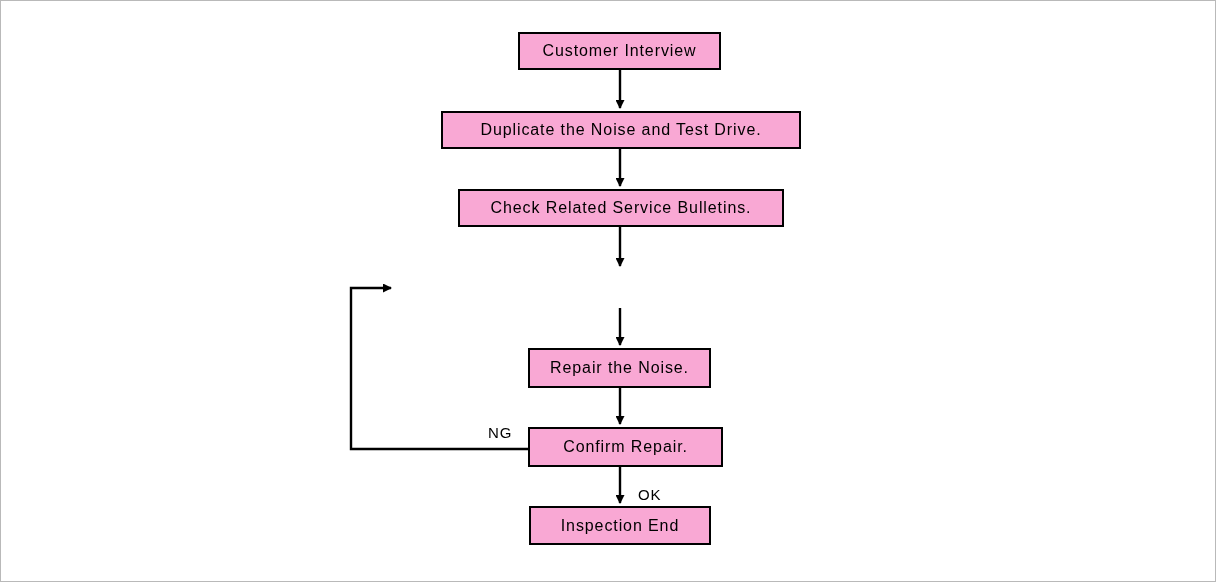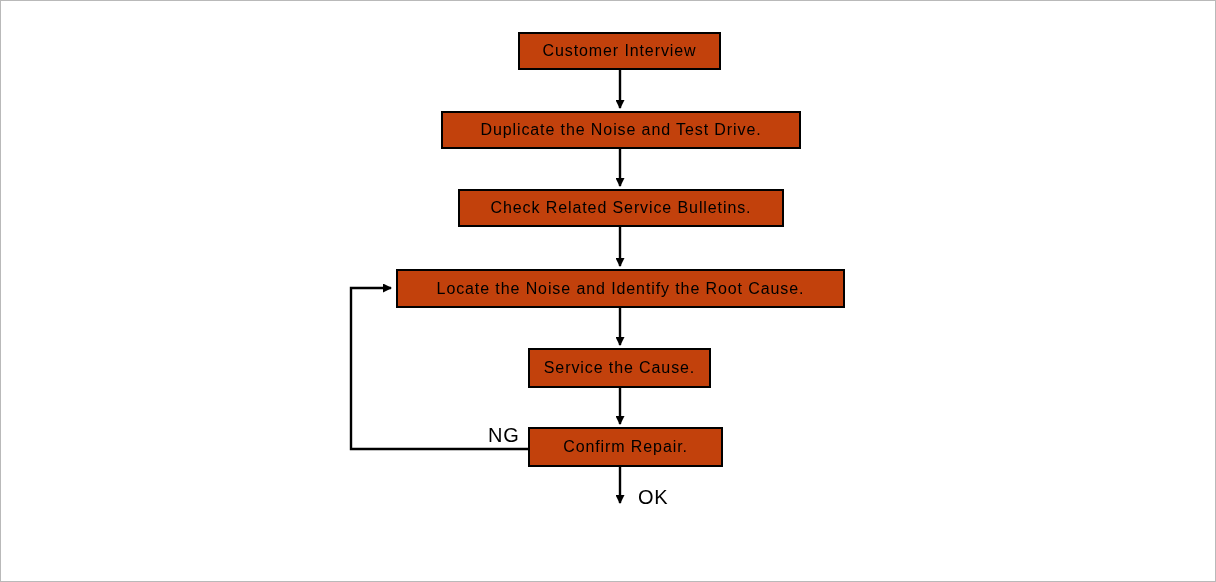--- a/index.html
+++ b/index.html
@@ -24,37 +24,37 @@
     position: absolute;
     left: 0;
     top: 0;
     width: 1216px;
     height: 582px;
     display: block;
   }
   .node-box {
     position: absolute;
     box-sizing: border-box;
-    background: #c2410c;
+    background: #f9a8d4;
     border: 2px solid #000000;
     display: flex;
     align-items: center;
     justify-content: center;
     color: #000000;
     font-family: "Liberation Sans", sans-serif;
     font-size: 16px;
     letter-spacing: 0.9px;
     white-space: nowrap;
     line-height: 1;
   }
   .edge-label {
     position: absolute;
     color: #000000;
     font-family: "Liberation Sans", sans-serif;
-    font-size: 20px;
+    font-size: 15px;
     letter-spacing: 0.8px;
     white-space: nowrap;
     line-height: 1;
     text-align: right;
   }
 </style>
 </head>
 <body>
 
 <div id="page">
@@ -86,30 +86,30 @@
   </div>
 
   <div class="node-box" style="left:457px; top:188px; width:326px; height:38px;">
     <span>Check Related Service Bulletins.</span>
   </div>
 
   <div class="node-box" style="left:440px; top:110px; width:360px; height:38px;">
     <span>Duplicate the Noise and Test Drive.</span>
   </div>
 
-  <div class="node-box" style="left:395px; top:268px; width:449px; height:39px;">
-    <span>Locate the Noise and Identify the Root Cause.</span>
-  </div>
 
   <div class="node-box" style="left:527px; top:347px; width:183px; height:40px;">
-    <span>Service the Cause.</span>
+    <span>Repair the Noise.</span>
   </div>
 
   <div class="node-box" style="left:527px; top:426px; width:195px; height:40px;">
     <span>Confirm Repair.</span>
   </div>
 
+  <div class="node-box" style="left:528px; top:505px; width:182px; height:39px;">
+    <span>Inspection End</span>
+  </div>
 
   <div class="edge-label" style="left:487px; top:424px;">NG</div>
 
   <div class="edge-label" style="left:637px; top:486px;">OK</div>
 
 </div>
 
 </body></html>

